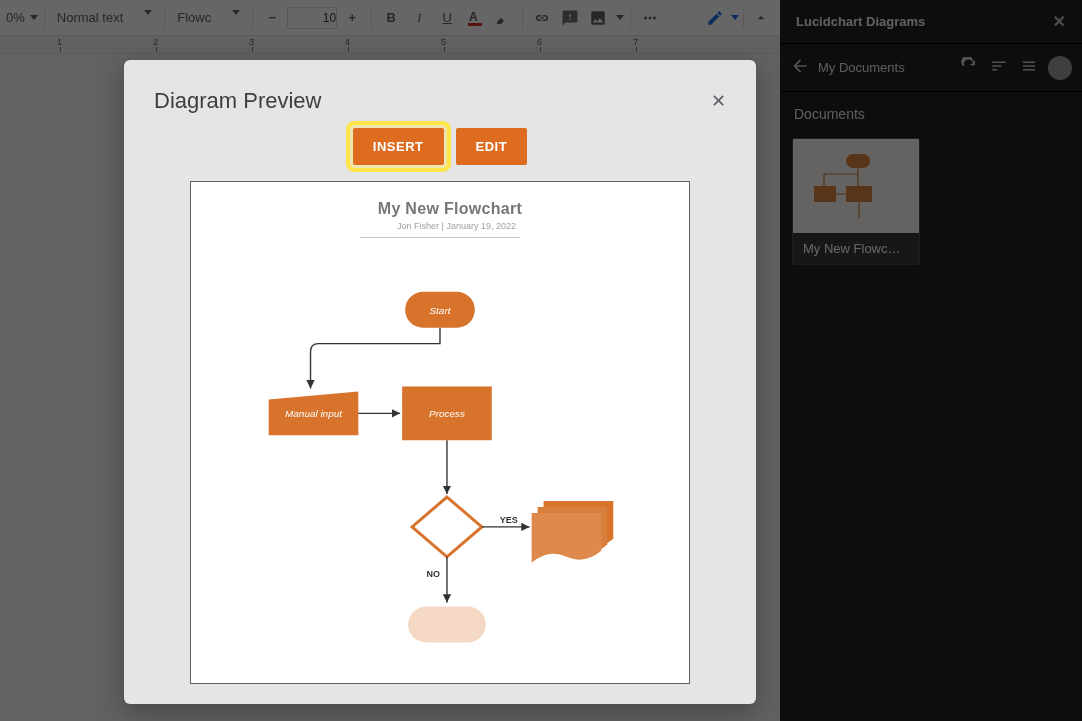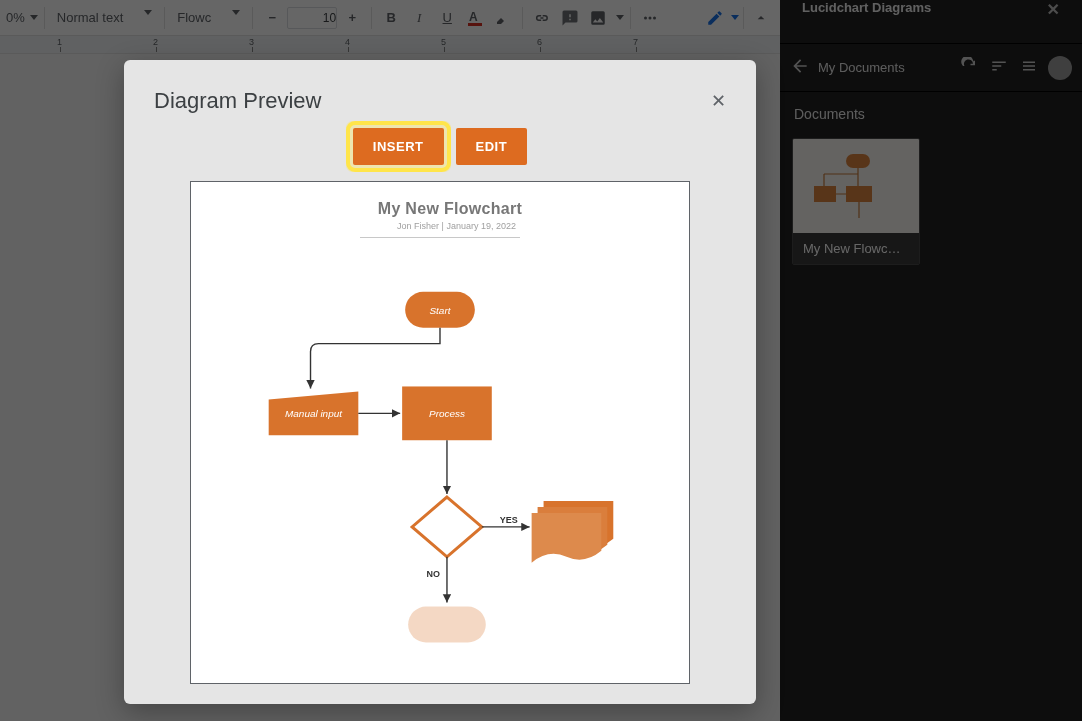--- a/index.html
+++ b/index.html
@@ -38,21 +38,21 @@
     background:#f5f5f5;
   }
 
   
   .sidebar{
     position:absolute;top:0;right:0;bottom:0;width:302px;
     background:#212121;color:#e2e2e2;font-size:13px;
     display:flex;flex-direction:column;
   }
   .sb-title{
-    height:44px;padding:0 22px;display:flex;justify-content:space-between;
+    height:44px;padding:0 16px;display:flex;align-items:center;justify-content:space-between;
     font-weight:600;color:#f1f1f1;border-bottom:1px solid #000;
   }
   .sb-title .x{font-size:16px;color:#bdbdbd;}
   .sb-head{
     height:48px;padding:0 10px;display:flex;align-items:center;gap:8px;
     border-bottom:1px solid #000;
   }
   .sb-head .back{color:#bdbdbd;}
   .sb-head .name{flex:1;color:#e6e6e6;font-weight:500;}
   .sb-icon{width:22px;text-align:center;color:#d0d0d0;}

